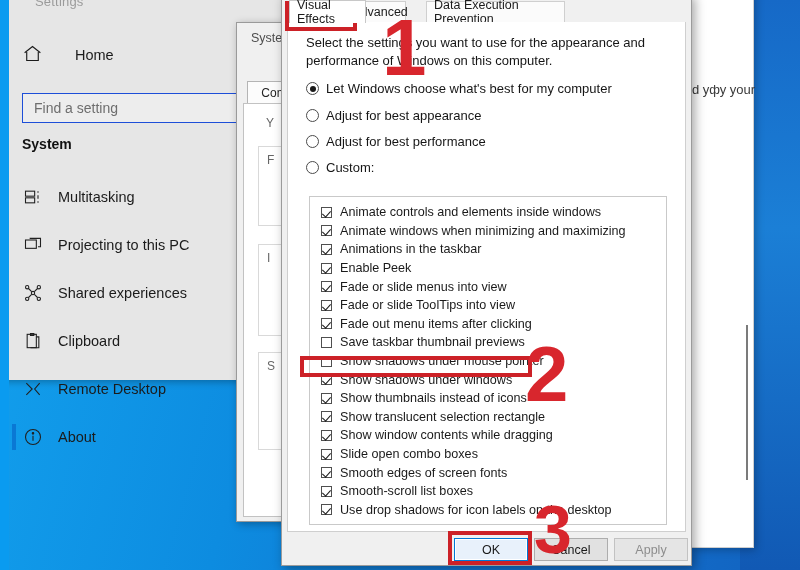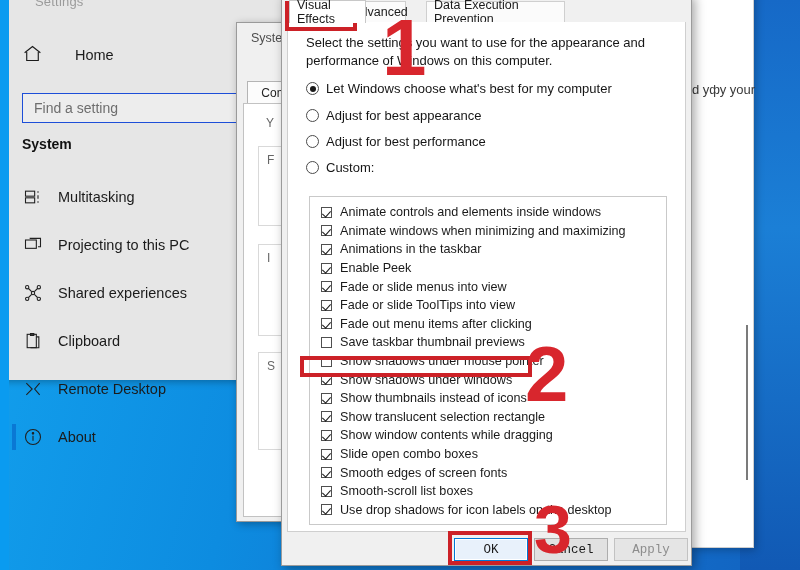--- a/index.html
+++ b/index.html
@@ -216,21 +216,21 @@
     position:absolute; left:0; top:537px; width:409px; height:33px;
     background:#f0f0f0;
   }
   .btn {
     position:absolute; top:6px;
     height:23px; width:74px;
     background:#e1e1e1;
     border:1px solid #adadad;
     box-sizing:border-box;
     font-size:12.5px; color:#1a1a1a;
-    display:flex; align-items:center; justify-content:center;font-family:Liberation Mono, monospace;
+    display:flex; align-items:center; justify-content:center;
   }
   .btn.default {
     background:#e8f1fb;
     border:1px solid #0078d7;
     box-shadow: inset 0 0 0 1px #fff;
   }
   .btn.disabled { color:#8d8d8d; background:#e5e5e5; border-color:#c2c2c2; }
 
   
   .right-win {

